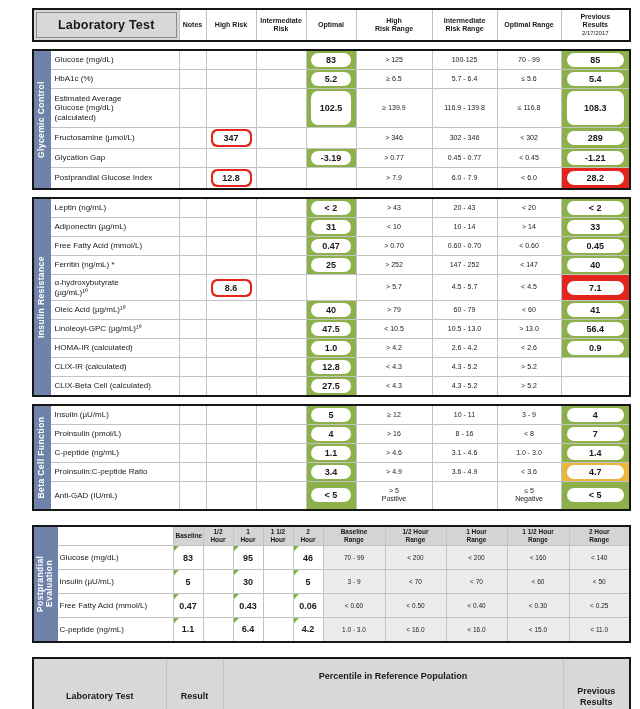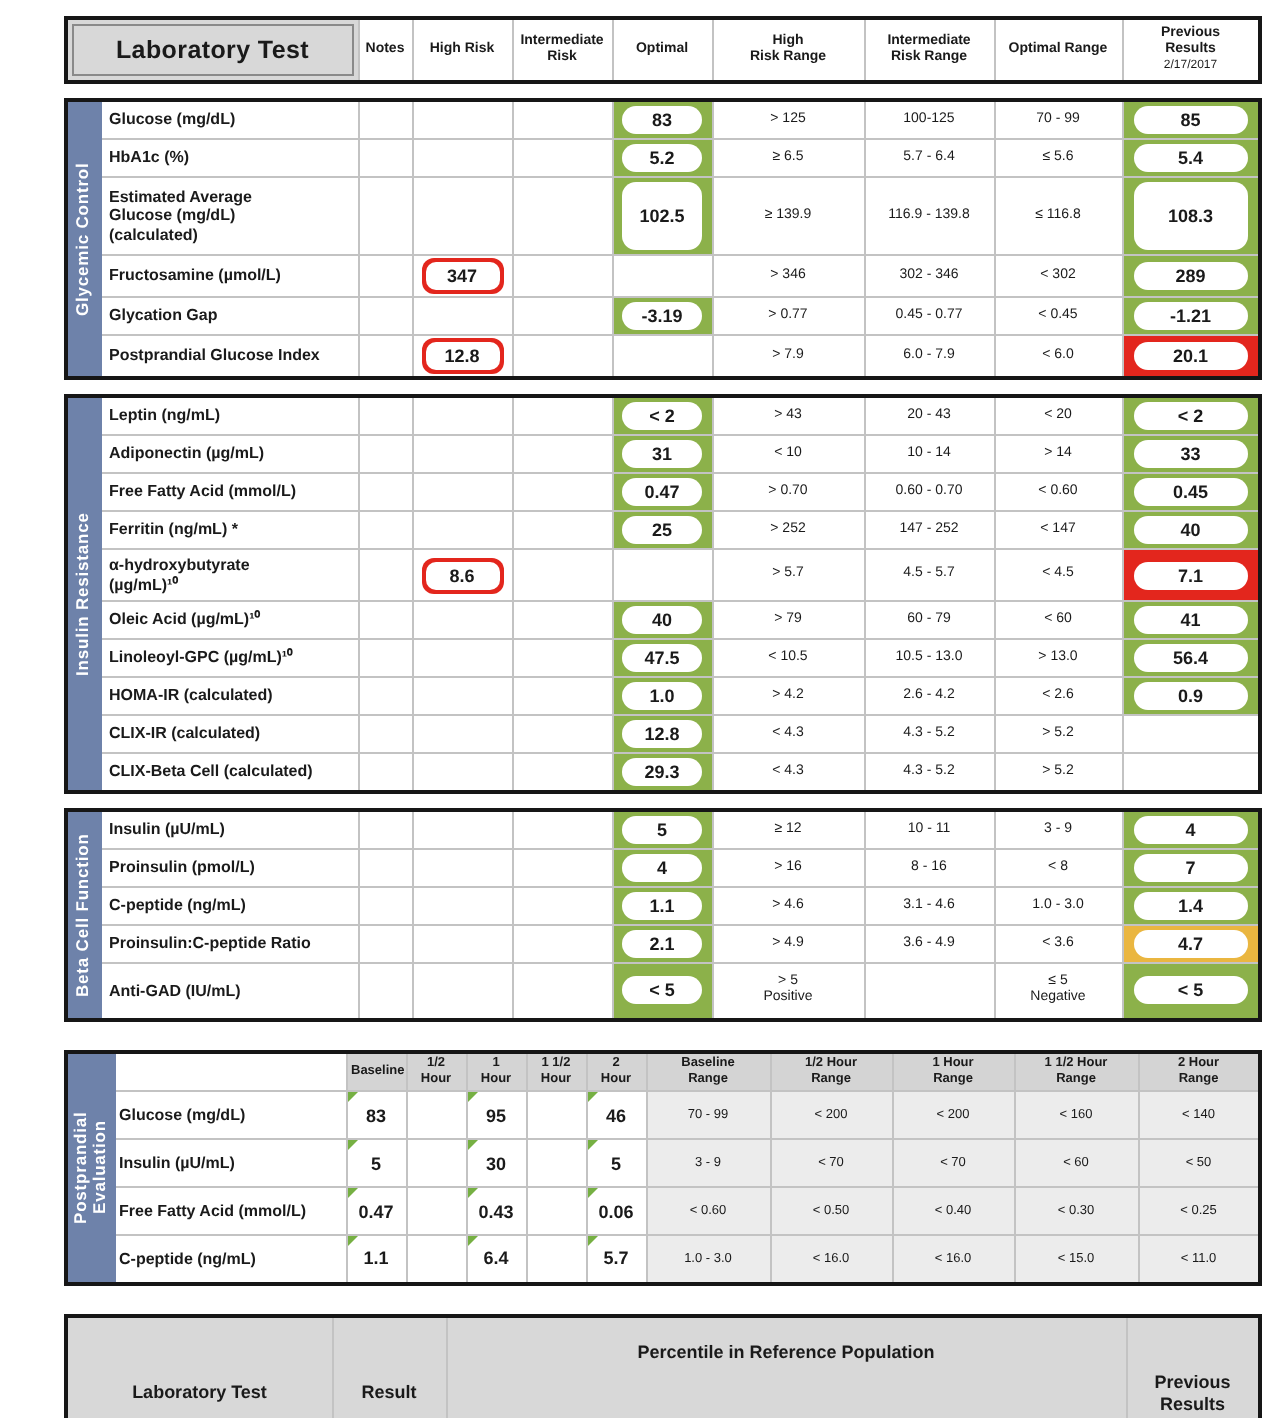--- a/index.html
+++ b/index.html
@@ -7,21 +7,21 @@
   .page{padding:8px 11px 0 32px;}
   table{border-collapse:collapse;table-layout:fixed;width:597px;}
   table.sec{border:2px solid #161616;margin-bottom:7px;}
   .sec td{border:1px solid #c3c3c3;padding:1px 3px;font-size:7.5px;vertical-align:middle;box-sizing:border-box;overflow:hidden;}
   
   td.strip{background:#6e82aa;border:1px solid #6e82aa;position:relative;padding:0;}
   .vlabel{position:absolute;top:0;left:0;width:100%;height:100%;display:flex;align-items:center;justify-content:center;
     writing-mode:vertical-rl;transform:rotate(180deg);color:#fff;font-weight:bold;font-size:8.5px;letter-spacing:.4px;
     white-space:pre-line;text-align:center;line-height:1.1;}
   
-  td.name{font-size:8px;padding-left:4px;white-space:pre-line;line-height:1.15;font-weight:bold;}
+  td.name{font-size:8px;padding-left:4px;white-space:pre-line;line-height:1.15;}
   td.range{text-align:center;font-size:7px;white-space:pre-line;line-height:1.2;}
   td.bg-green{background:#8cb14a;text-align:center;padding:2px 3px;}
   td.bg-red{background:#e3261d;text-align:center;padding:2px 3px;}
   td.bg-yellow{background:#eab640;text-align:center;padding:2px 3px;}
   .pill{display:block;margin:0 auto;background:#fff;border-radius:7px;padding:2px 1px;width:92%;
     font-weight:bold;font-size:9px;text-align:center;box-sizing:border-box;}
   .pill-tall{padding:12px 1px;}
   .rbox{background:#e3261d;border-radius:6px;padding:2px 2px;margin:0 1px;}
   .rbox .pill{width:100%;border-radius:5px;}
   
@@ -199,21 +199,21 @@
             <div class="rbox">
               <div class="pill">12.8</div>
             </div>
           </td>
       <td></td>
       <td></td>
       <td class="range">&gt; 7.9</td>
       <td class="range">6.0 - 7.9</td>
       <td class="range">&lt; 6.0</td>
       <td class="bg-red">
-            <div class="pill">20.1</div>
+            <div class="pill">28.2</div>
           </td>
     </tr>
   </tbody>
     </table>
 
   <table class="sec">
     <colgroup>
         <col style="width:17px">
         <col style="width:129px">
         <col style="width:27px">
@@ -364,21 +364,21 @@
       <td class="range">4.3 - 5.2</td>
       <td class="range">&gt; 5.2</td>
       <td></td>
     </tr>
     <tr class="r17">
       <td class="name">CLIX-Beta Cell (calculated)</td>
       <td></td>
           <td></td>
           <td></td>
       <td class="bg-green">
-            <div class="pill">29.3</div>
+            <div class="pill">27.5</div>
           </td>
       <td class="range">&lt; 4.3</td>
       <td class="range">4.3 - 5.2</td>
       <td class="range">&gt; 5.2</td>
       <td></td>
     </tr>
   </tbody>
     </table>
 
   <table class="sec">
@@ -442,21 +442,21 @@
       <td class="bg-green">
             <div class="pill">1.4</div>
           </td>
     </tr>
     <tr class="r19">
       <td class="name">Proinsulin:C-peptide Ratio</td>
       <td></td>
           <td></td>
           <td></td>
       <td class="bg-green">
-            <div class="pill">2.1</div>
+            <div class="pill">3.4</div>
           </td>
       <td class="range">&gt; 4.9</td>
       <td class="range">3.6 - 4.9</td>
       <td class="range">&lt; 3.6</td>
       <td class="bg-yellow">
             <div class="pill">4.7</div>
           </td>
     </tr>
     <tr class="r28">
       <td class="name">Anti-GAD (IU/mL)</td>
@@ -560,21 +560,21 @@
       <td class="prange">&lt; 0.40</td>
       <td class="prange">&lt; 0.30</td>
       <td class="prange">&lt; 0.25</td>
     </tr>
     <tr class="pr">
       <td class="name">C-peptide (ng/mL)</td>
       <td class="vcell flag">1.1</td>
       <td class="vcell"></td>
       <td class="vcell flag">6.4</td>
       <td class="vcell"></td>
-      <td class="vcell flag">5.7</td>
+      <td class="vcell flag">4.2</td>
       <td class="prange">1.0 - 3.0</td>
       <td class="prange">&lt; 16.0</td>
       <td class="prange">&lt; 16.0</td>
       <td class="prange">&lt; 15.0</td>
       <td class="prange">&lt; 11.0</td>
     </tr>
   </tbody>
     </table>
 
   <div class="gap14"></div>

